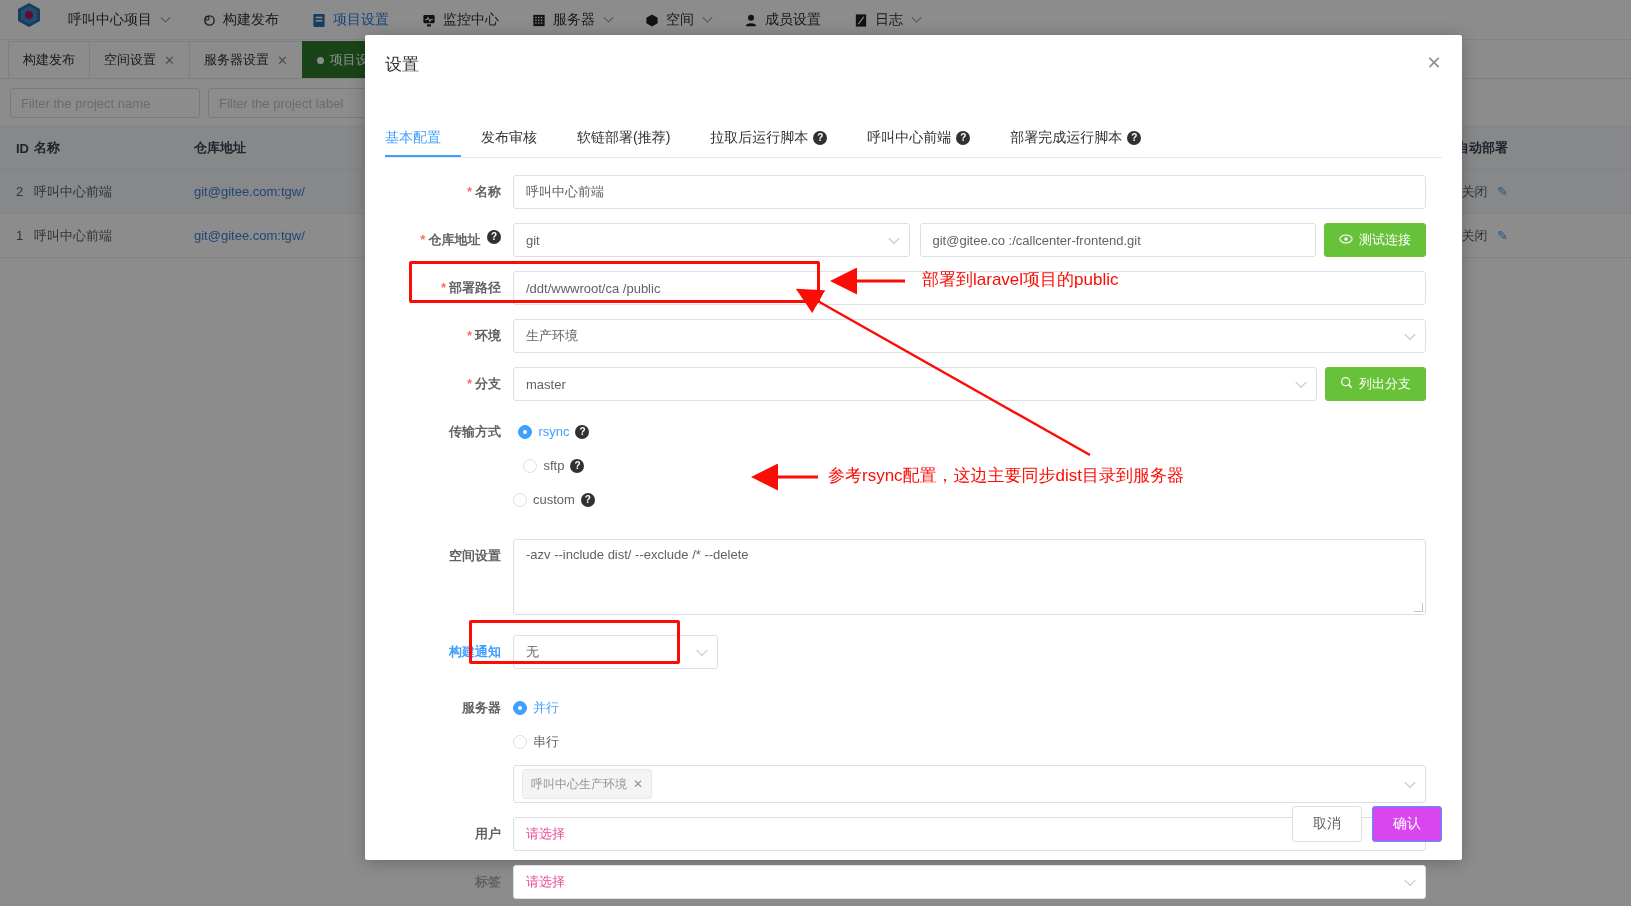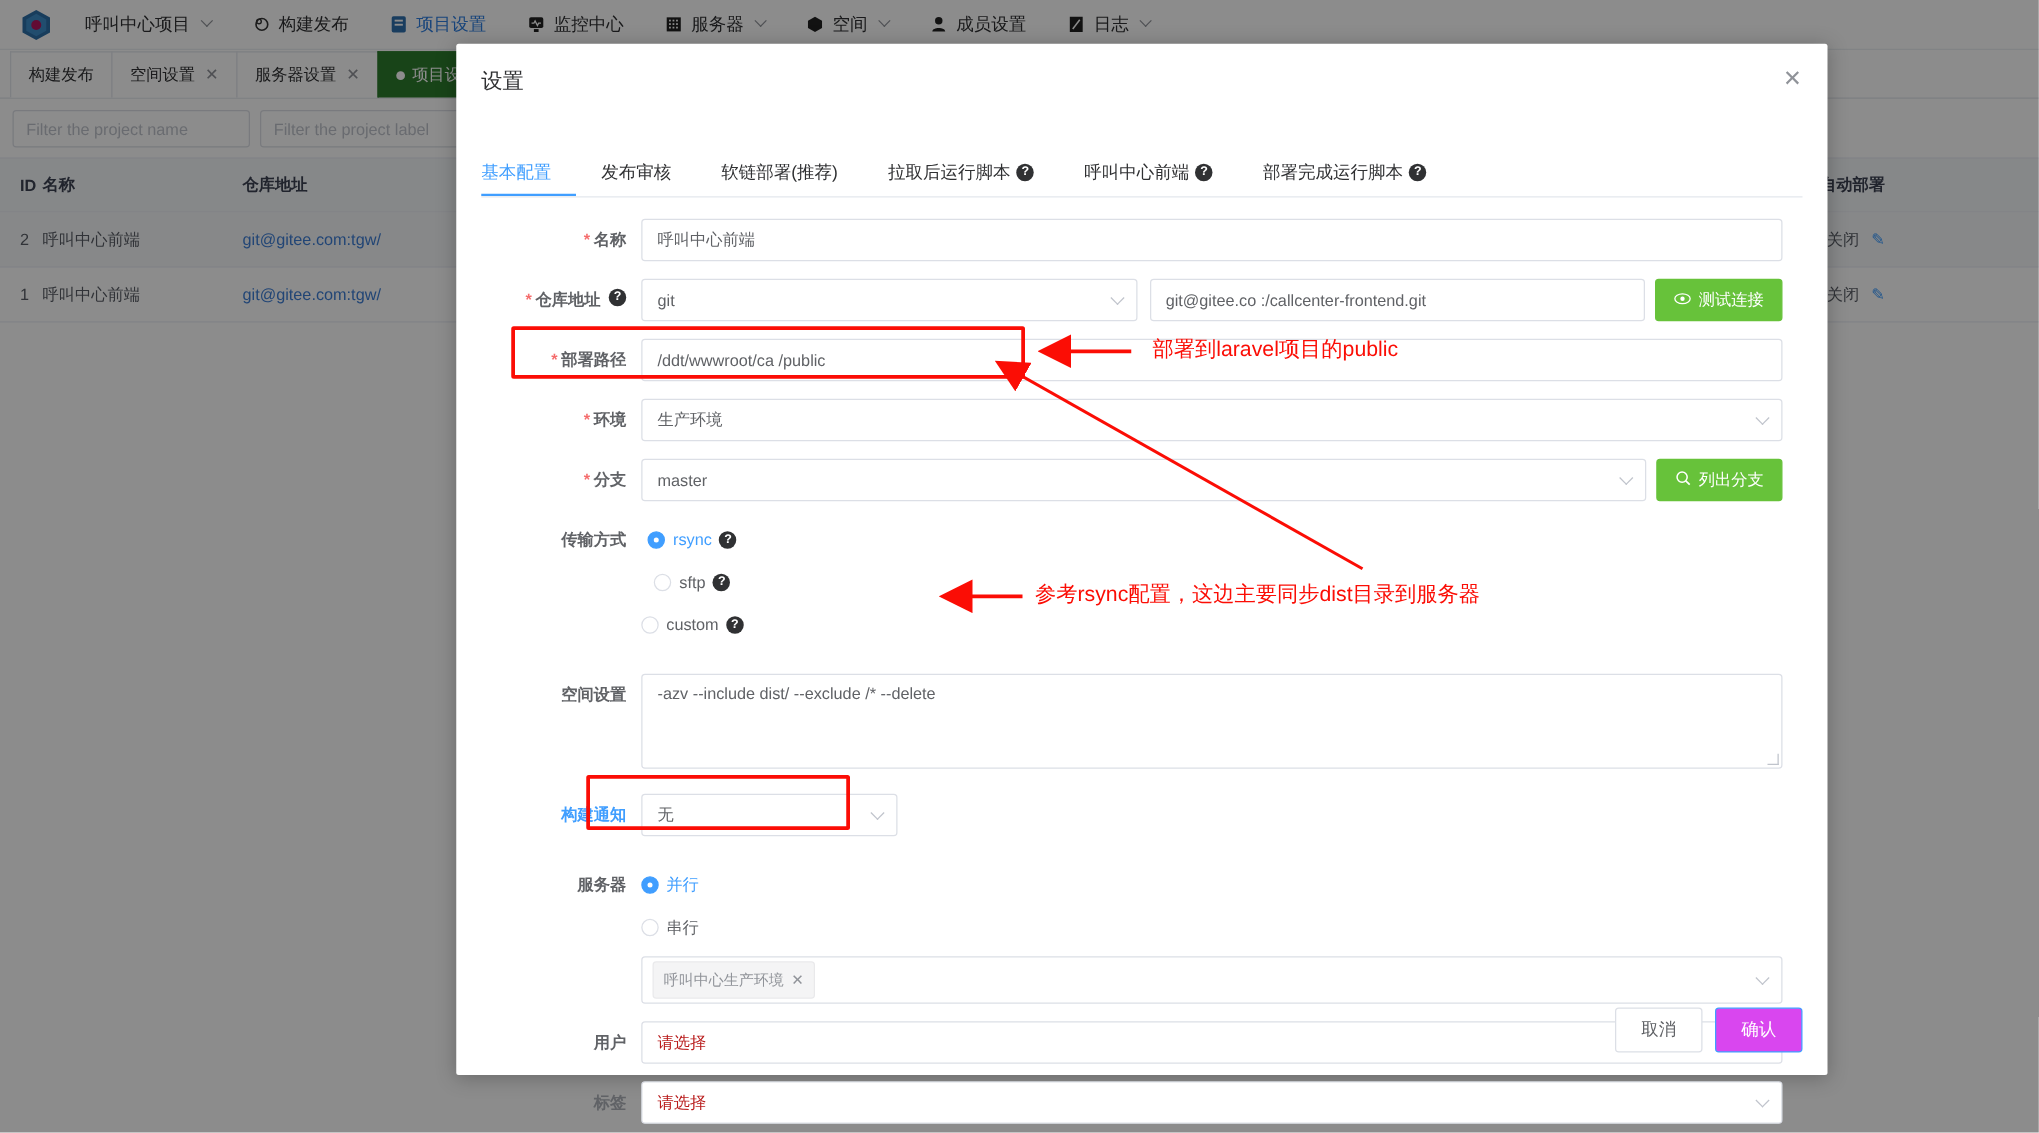--- a/index.html
+++ b/index.html
@@ -15,21 +15,21 @@
   .page-root {
     position: absolute; inset: 0;
     background: #ffffff;
   }
 
   
   .navbar {
     position: absolute; top: 0; left: 0; right: 0; height: 40px;
     background: #ffffff;
     border-bottom: 1px solid #eceff3;
-    display: flex; align-items: center;
+    display: flex; 
     padding-left: 8px;
     gap: 0px;
   }
   .nav-logo {
     width: 30px; height: 30px;
     margin: 0 8px 0 6px;
     display: flex; align-items: center; justify-content: center;
   }
   .nav-item {
     display: flex; align-items: center;
@@ -193,21 +193,21 @@
 
   .input {
     height: 34px; flex: 1;
     border: 1px solid #dcdfe6; border-radius: 3px;
     background: #fff;
     font-size: 13px; color: #606266;
     display: flex; align-items: center;
     padding: 0 12px;
     position: relative;
   }
-  .input.placeholder { color: #b91c1c; }
+  .input.placeholder { color: #ec4899; }
   .select-caret {
     position: absolute; right: 11px; top: 50%;
     width: 8px; height: 8px;
     border-right: 1.3px solid #c0c4cc;
     border-bottom: 1.3px solid #c0c4cc;
     transform: translateY(-70%) rotate(45deg);
   }
   .prefix-sel {
     width: 76px; min-width: 76px; margin-right: 10px;
   }

